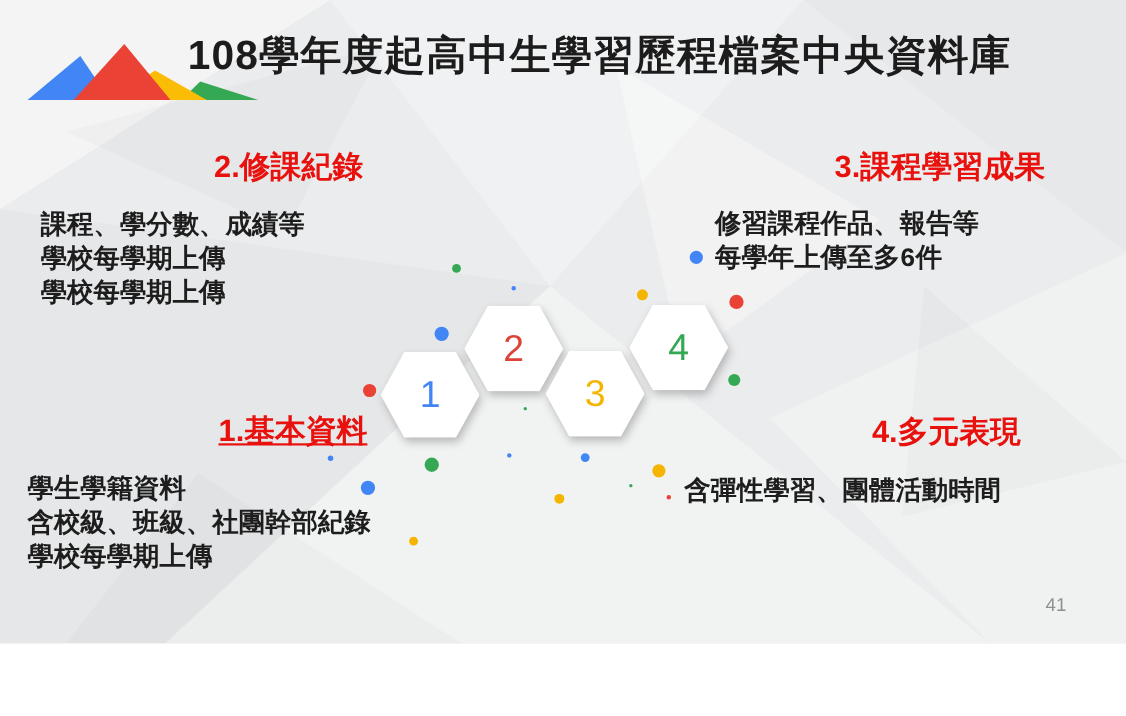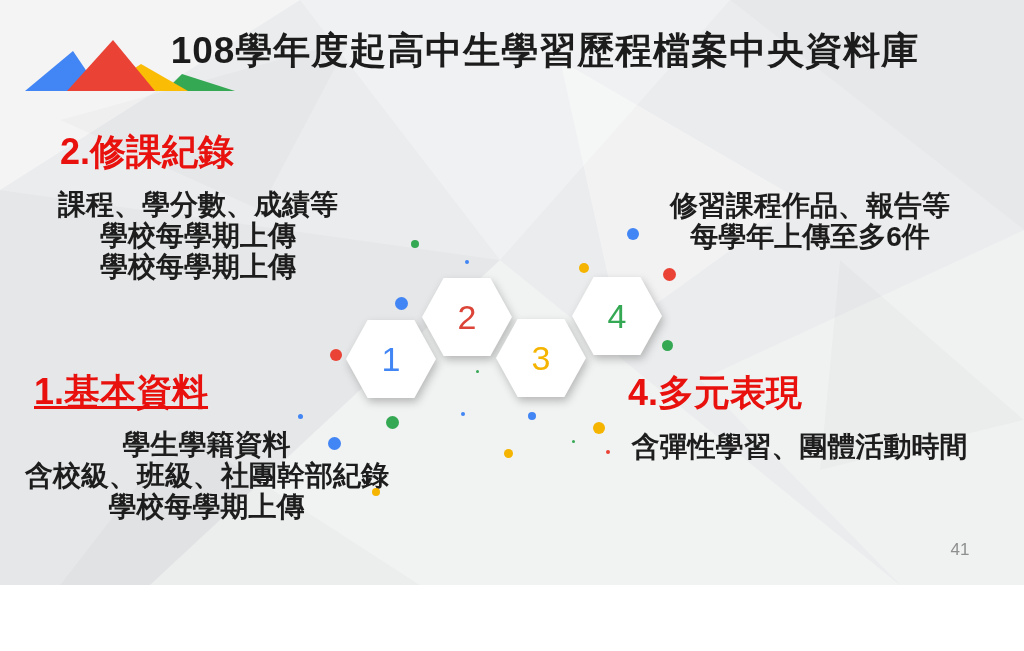--- a/index.html
+++ b/index.html
@@ -3,26 +3,26 @@
 <meta charset="utf-8">
 <style>
   html,body{margin:0;padding:0;background:#ffffff;}
   .page{position:relative;width:1024px;height:651px;overflow:hidden;background:#ffffff;
         font-family:"Liberation Sans","DejaVu Sans",sans-serif;}
   .slide{position:absolute;left:0;top:0;width:1024px;height:585px;background:#ebeced;overflow:hidden;}
   .bg-facets{position:absolute;left:0;top:0;}
   .logo{position:absolute;left:0;top:0;}
   .title{position:absolute;left:150px;top:26px;width:790px;text-align:center;
          font-size:37px;font-weight:700;color:#1c1c1c;letter-spacing:1px;white-space:nowrap;}
-  .sec-heading{position:absolute;font-size:36px;font-weight:700;white-space:nowrap;text-align:left;line-height:30px;}
-  .sec-body{position:absolute;font-size:28px;font-weight:700;color:#1d1d1d;text-align:center;line-height:31px;white-space:nowrap;}
+  .sec-heading{position:absolute;font-size:28px;font-weight:700;white-space:nowrap;text-align:right;line-height:30px;}
+  .sec-body{position:absolute;font-size:24px;font-weight:700;color:#1d1d1d;text-align:left;line-height:31px;white-space:nowrap;}
   .sec2-h{left:60px;top:137px;width:270px;}
   .sec2-b{left:37px;top:189px;width:322px;}
   .sec3-h{left:650px;top:137px;width:300px;}
-  .sec3-b{left:650px;top:190px;width:320px;}
+  .sec3-b{left:650px;top:190px;width:320px;font-family:Liberation Mono, monospace;}
   .sec1-h{left:34px;top:377px;width:300px;}
   .sec1-b{left:25px;top:429px;width:363px;}
   .sec4-h{left:628px;top:378px;width:300px;}
   .sec4-b{left:622px;top:431px;width:355px;}
   .hex{position:absolute;width:90px;height:78px;filter:drop-shadow(2px 4px 4px rgba(110,110,110,0.45));}
   .hex-shape{width:100%;height:100%;background:#ffffff;display:flex;align-items:center;justify-content:center;
              clip-path:polygon(0% 50%,24% 0%,76% 0%,100% 50%,76% 100%,24% 100%);}
   .hex-num{font-size:34px;font-weight:400;line-height:1;}
   .dot{position:absolute;border-radius:50%;}
   .page-num{position:absolute;left:938px;top:540px;width:44px;text-align:center;
@@ -56,20 +56,21 @@
 
     <div class="title">108學年度起高中生學習歷程檔案中央資料庫</div>
 
     <div class="sec-heading sec2-h red-heading" style="color: rgb(232, 17, 13);">2.修課紀錄</div>
     <div class="sec-body sec2-b">
       <div>課程、學分數、成績等</div>
       <div>學校每學期上傳</div>
       <div>學校每學期上傳</div>
     </div>
 
+    <div class="sec-heading sec3-h red-heading" style="color: rgb(232, 17, 13);">3.課程學習成果</div>
     <div class="sec-body sec3-b">
       <div>修習課程作品、報告等</div>
       <div>每學年上傳至多6件</div>
     </div>
 
     <div class="sec-heading sec1-h red-heading" style="color: rgb(232, 17, 13); text-decoration: underline;">1.基本資料</div>
     <div class="sec-body sec1-b">
       <div>學生學籍資料</div>
       <div>含校級、班級、社團幹部紀錄</div>
       <div>學校每學期上傳</div>

